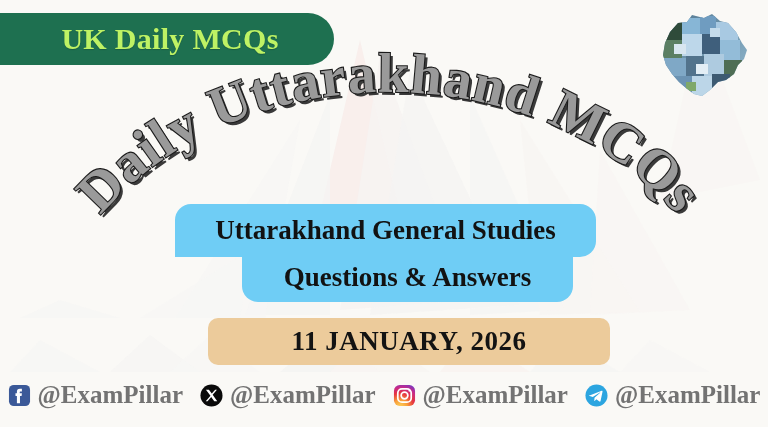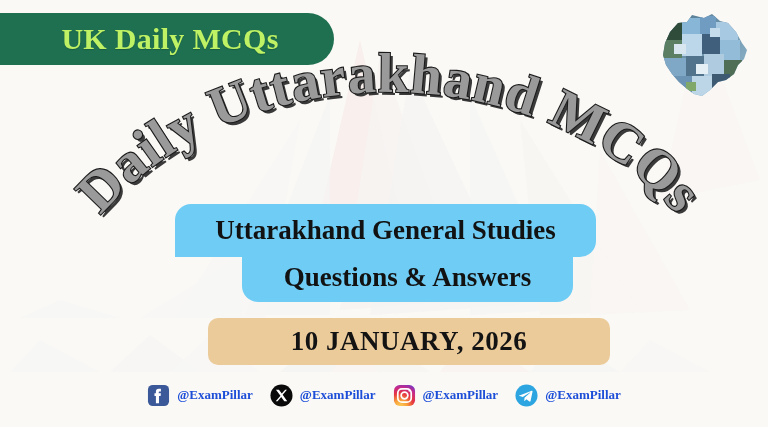--- a/index.html
+++ b/index.html
@@ -158,23 +158,23 @@
     align-items: center;
     justify-content: center;
     gap: 17px;
   }
   .social-item {
     display: flex;
     align-items: center;
     gap: 7px;
   }
   .social-handle {
-    font-size: 13px;
-    font-weight: bold;
-    color: #1d4ed8;
+    font-size: 25px;
+    font-weight: bold;
+    color: #737373;
     font-family: "Liberation Serif", serif;
     white-space: nowrap;
   }
   .s-icon {
     width: 23px;
     height: 23px;
     flex: 0 0 23px;
     display: block;
   }
 </style>
@@ -267,21 +267,21 @@
   </div>
 
   <div id="blue-box-top">
     <span class="blue-line">Uttarakhand General Studies</span>
   </div>
   <div id="blue-box-bottom">
     <span class="blue-line">Questions &amp; Answers</span>
   </div>
 
   <div id="date-ribbon">
-    <span id="date-text">10 JANUARY, 2026</span>
+    <span id="date-text">11 JANUARY, 2026</span>
   </div>
 
   <div id="social-bar">
 
     <div class="social-item">
       <svg class="s-icon" viewBox="0 0 24 24">
         <rect x="1" y="1" width="22" height="22" rx="5" fill="#3b5998"></rect>
         <path d="M14.6 12.4h-2.1V20h-3.2v-7.6H7.8V9.7h1.5V8.2c0-1.9 0.8-3.2 3.2-3.2h2v2.7h-1.25c-0.9 0-1 0.35-1 0.98v1.02h2.26l-0.31 2.7z" fill="#ffffff"></path>
       </svg>
       <span class="social-handle">@ExamPillar</span>

